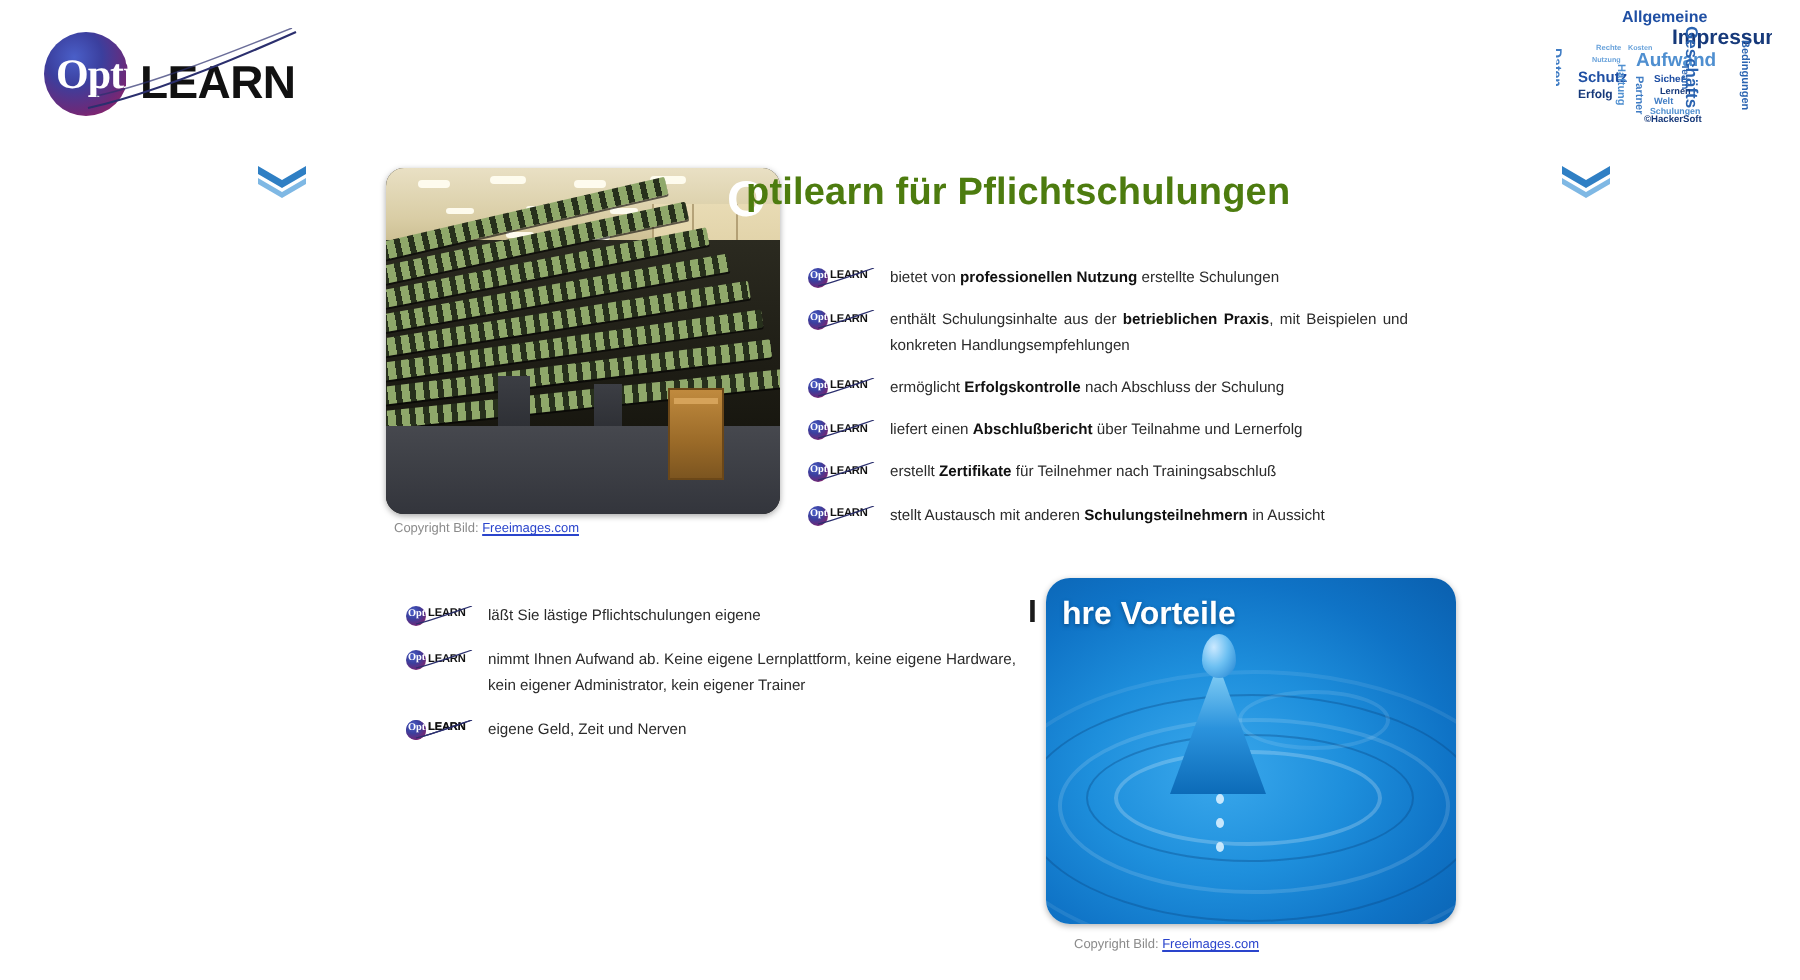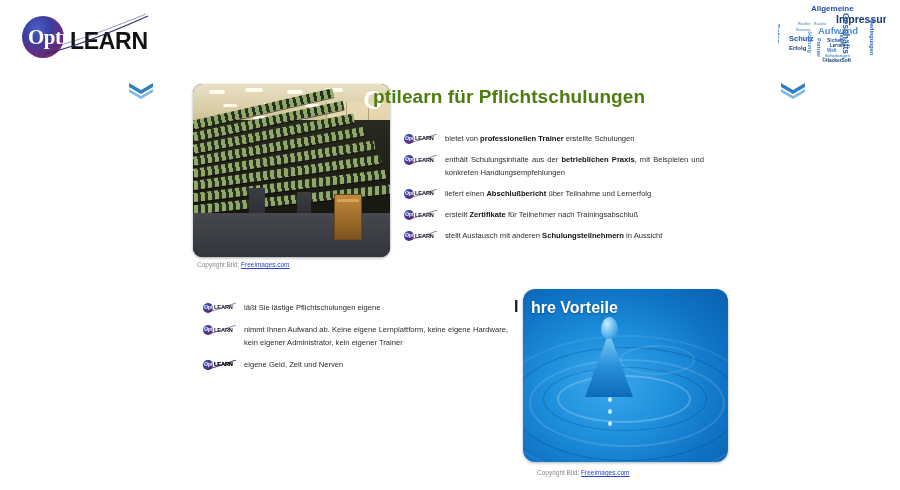--- a/index.html
+++ b/index.html
@@ -237,32 +237,43 @@
   <div class="blist top" id="list-top">
       <div class="bitem">
         <div class="bicon">
           <div class="bicon-circ"></div>
           <div class="bicon-opti">Opti</div>
           <div class="bicon-learn">LEARN</div>
           <svg class="bicon-sw" viewBox="0 0 30 10">
             <path d="M1 9 C 10 7, 20 3, 29 0" stroke="#2b2f6e" stroke-width="0.6" fill="none"></path>
           </svg>
         </div>
-        <div class="btext">bietet von <b>professionellen Trainer</b> erstellte Schulungen</div>
+        <div class="btext">bietet von <b>professionellen Nutzung</b> erstellte Schulungen</div>
       </div>
       <div class="bitem">
         <div class="bicon">
           <div class="bicon-circ"></div>
           <div class="bicon-opti">Opti</div>
           <div class="bicon-learn">LEARN</div>
           <svg class="bicon-sw" viewBox="0 0 30 10">
             <path d="M1 9 C 10 7, 20 3, 29 0" stroke="#2b2f6e" stroke-width="0.6" fill="none"></path>
           </svg>
         </div>
         <div class="btext">enthält Schulungsinhalte aus der <b>betrieblichen Praxis</b>, mit Beispielen und konkreten Handlungsempfehlungen</div>
+      </div>
+      <div class="bitem">
+        <div class="bicon">
+          <div class="bicon-circ"></div>
+          <div class="bicon-opti">Opti</div>
+          <div class="bicon-learn">LEARN</div>
+          <svg class="bicon-sw" viewBox="0 0 30 10">
+            <path d="M1 9 C 10 7, 20 3, 29 0" stroke="#2b2f6e" stroke-width="0.6" fill="none"></path>
+          </svg>
+        </div>
+        <div class="btext">ermöglicht <b>Erfolgskontrolle</b> nach Abschluss der Schulung</div>
       </div>
       <div class="bitem">
         <div class="bicon">
           <div class="bicon-circ"></div>
           <div class="bicon-opti">Opti</div>
           <div class="bicon-learn">LEARN</div>
           <svg class="bicon-sw" viewBox="0 0 30 10">
             <path d="M1 9 C 10 7, 20 3, 29 0" stroke="#2b2f6e" stroke-width="0.6" fill="none"></path>
           </svg>
         </div>

